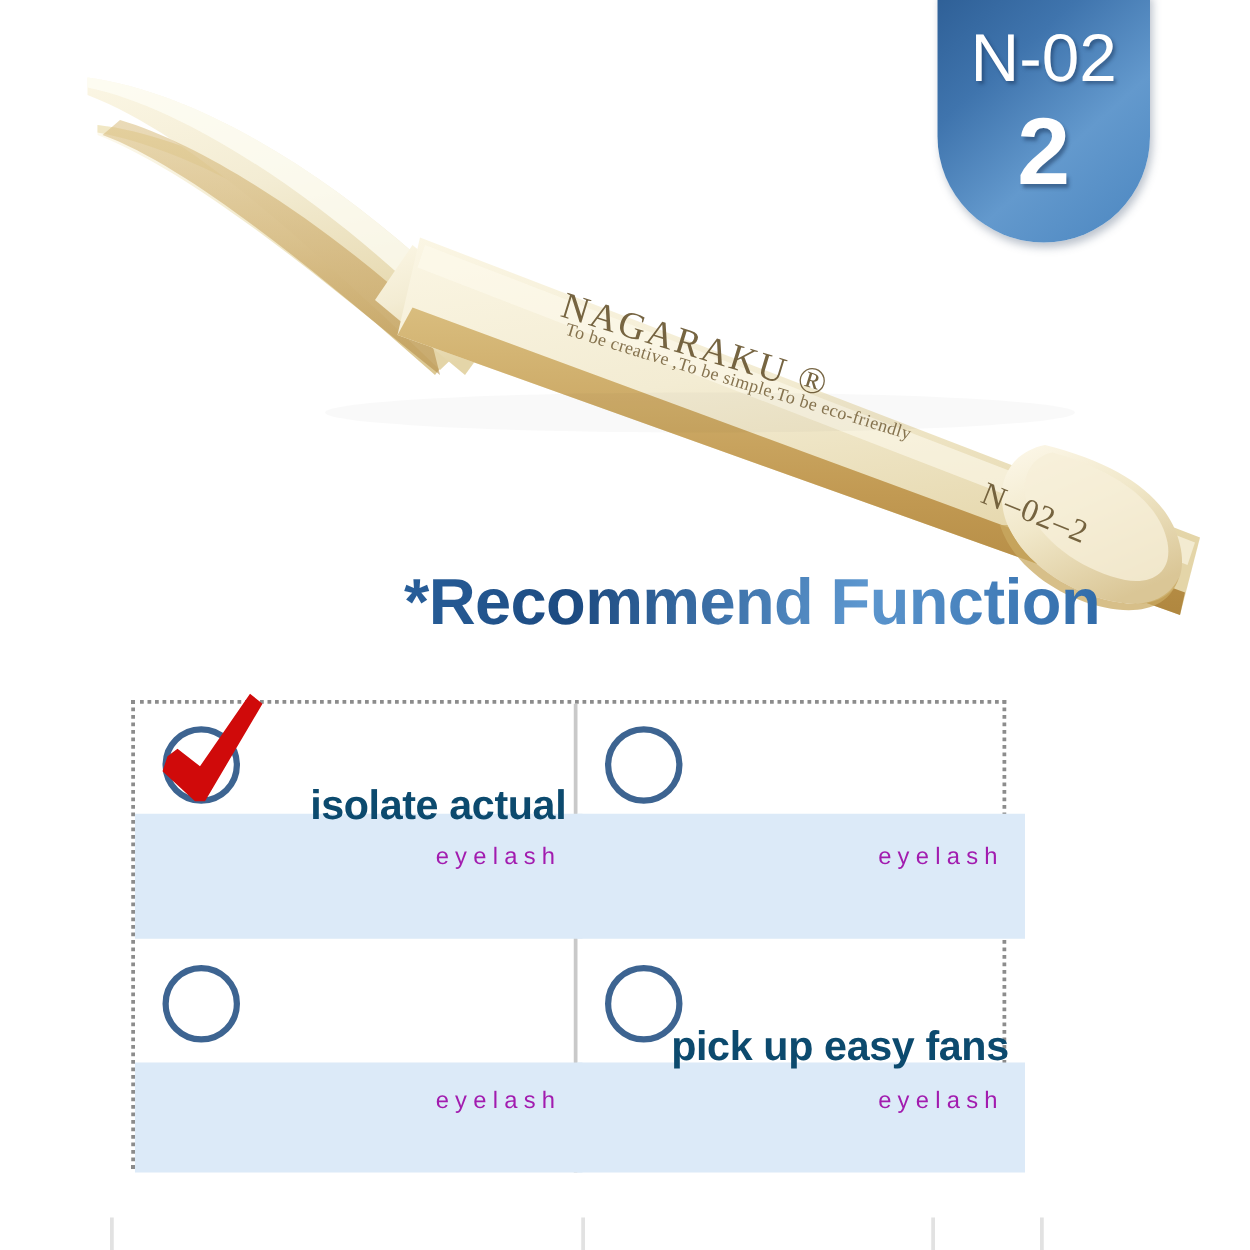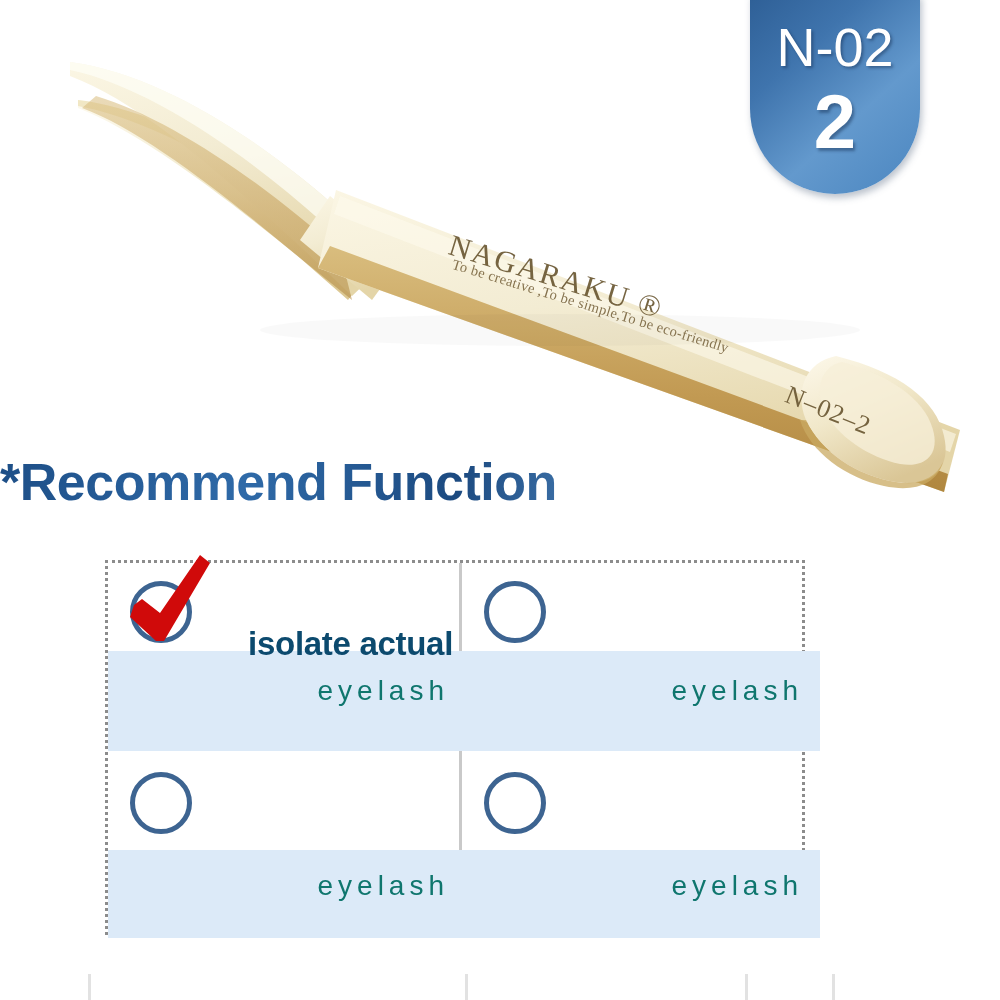--- a/index.html
+++ b/index.html
@@ -50,21 +50,21 @@
     font-size:54px;line-height:1;padding-top:26px;font-weight:400;
     text-shadow:2px 2px 3px rgba(20,45,80,.45);letter-spacing:0px;
   }
   .badge-num{
     font-size:76px;line-height:1;padding-top:10px;font-weight:700;
     text-shadow:2px 3px 3px rgba(20,45,80,.45);
   }
 
   
   .heading{
-    position:absolute;left:0;top:452px;width:880px;text-align:left;
+    position:absolute;left:0;top:452px;width:880px;text-align:right;
     font-size:52px;font-weight:700;letter-spacing:-.5px;
     background:linear-gradient(100deg,#1d4e86 0%,#2f6aa8 28%,#1c4a80 52%,#5d97cf 78%,#2f6aa8 100%);
     -webkit-background-clip:text;background-clip:text;color:transparent;
     -webkit-text-fill-color:transparent;
     white-space:nowrap;
   }
 
   
   .grid{
     position:absolute;left:105px;top:560px;width:700px;height:375px;
@@ -90,21 +90,21 @@
   }
   .check{position:absolute;left:6px;top:-16px;}
 
   .title{
     position:absolute;right:6px;top:62px;
     font-size:33px;font-weight:700;color:#0c4a6e;
     letter-spacing:-.3px;white-space:nowrap;
   }
   .sub{
     position:absolute;right:10px;top:112px;
-    font-size:28px;color:#0f766e;letter-spacing:5px;white-space:nowrap;
+    font-size:19px;color:#a21caf;letter-spacing:5px;white-space:nowrap;
   }
   .c3 .title,.c4 .title{top:68px;}
   .c3 .sub,.c4 .sub{top:120px;}
   .c3 .circle,.c4 .circle{top:22px;}
 
   
   .tick{position:absolute;bottom:0;width:3px;height:26px;background:#e2e2e2;}
 </style>
 </head>
 <body>
@@ -205,20 +205,21 @@
 
     <div class="cell c3">
       <div class="band band-bot"></div>
       <div class="circle"></div>
       <div class="sub">eyelash</div>
     </div>
 
     <div class="cell c4">
       <div class="band band-bot"></div>
       <div class="circle"></div>
+      <div class="title">pick up easy fans</div>
       <div class="sub">eyelash</div>
     </div>
   </div>
 
   <div class="tick" style="left:88px"></div>
   <div class="tick" style="left:465px"></div>
   <div class="tick" style="left:745px"></div>
   <div class="tick" style="left:832px"></div>
 
 </div>

